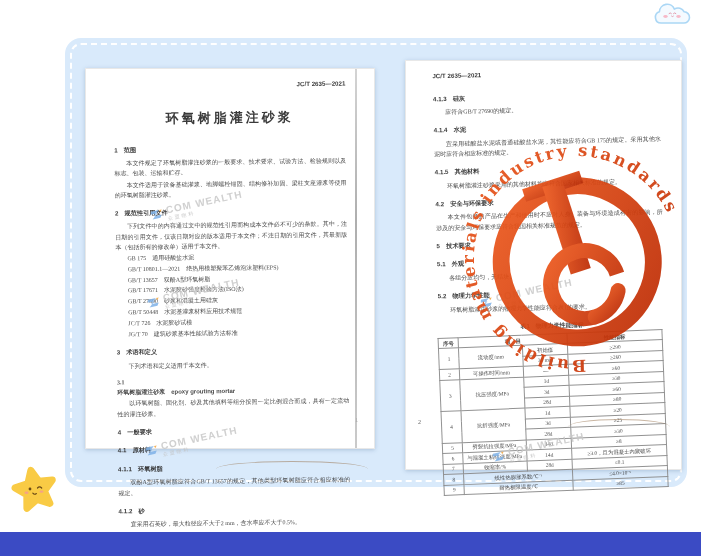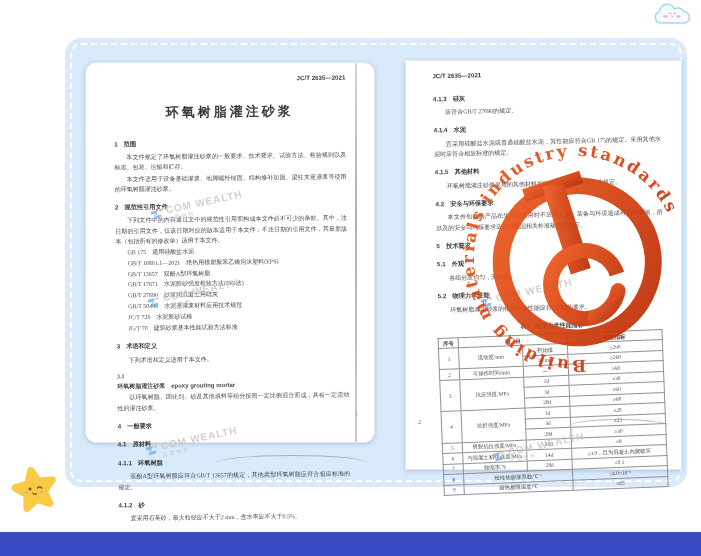--- a/index.html
+++ b/index.html
@@ -8,21 +8,21 @@
 
   
   .board { position:absolute; left:65px; top:38px; width:622px; height:449px;
     background:#D9EAFB; border-radius:16px; }
   .dashed { position:absolute; inset:5px; border:2px dashed #ffffff; border-radius:11px;
     pointer-events:none; }
 
   
   .page { position:absolute; background:#fff; box-shadow:0 1px 4px rgba(90,120,160,.35);
     border:1px solid #e8e8e8; }
-  #page1 { left:20px; top:24px; width:290px; height:381px;border-radius:11px; }
+  #page1 { left:20px; top:30px; width:290px; height:381px; }
   #page2 { left:340px; top:22px; width:277px; height:410px; }
   .page-inner { position:absolute; inset:0; filter:blur(.22px); opacity:.93; }
   .gutter { position:absolute; top:0; right:17px; width:2px; height:100%;
     background:linear-gradient(180deg,#c9c9c9,#9a9a9a 40%,#bdbdbd); opacity:.8; }
   .scan-arc { position:absolute; border-top:1px solid rgba(150,112,72,.55);
     border-radius:50% 50% 0 0 / 100% 100% 0 0; height:8px; }
 
   
   .doc { color:#3c3c3c; font-size:6px; line-height:1.7; text-align:justify; }
   #page1 .doc { padding:11px 26px 0 30px; transform:rotate(-0.7deg); }

